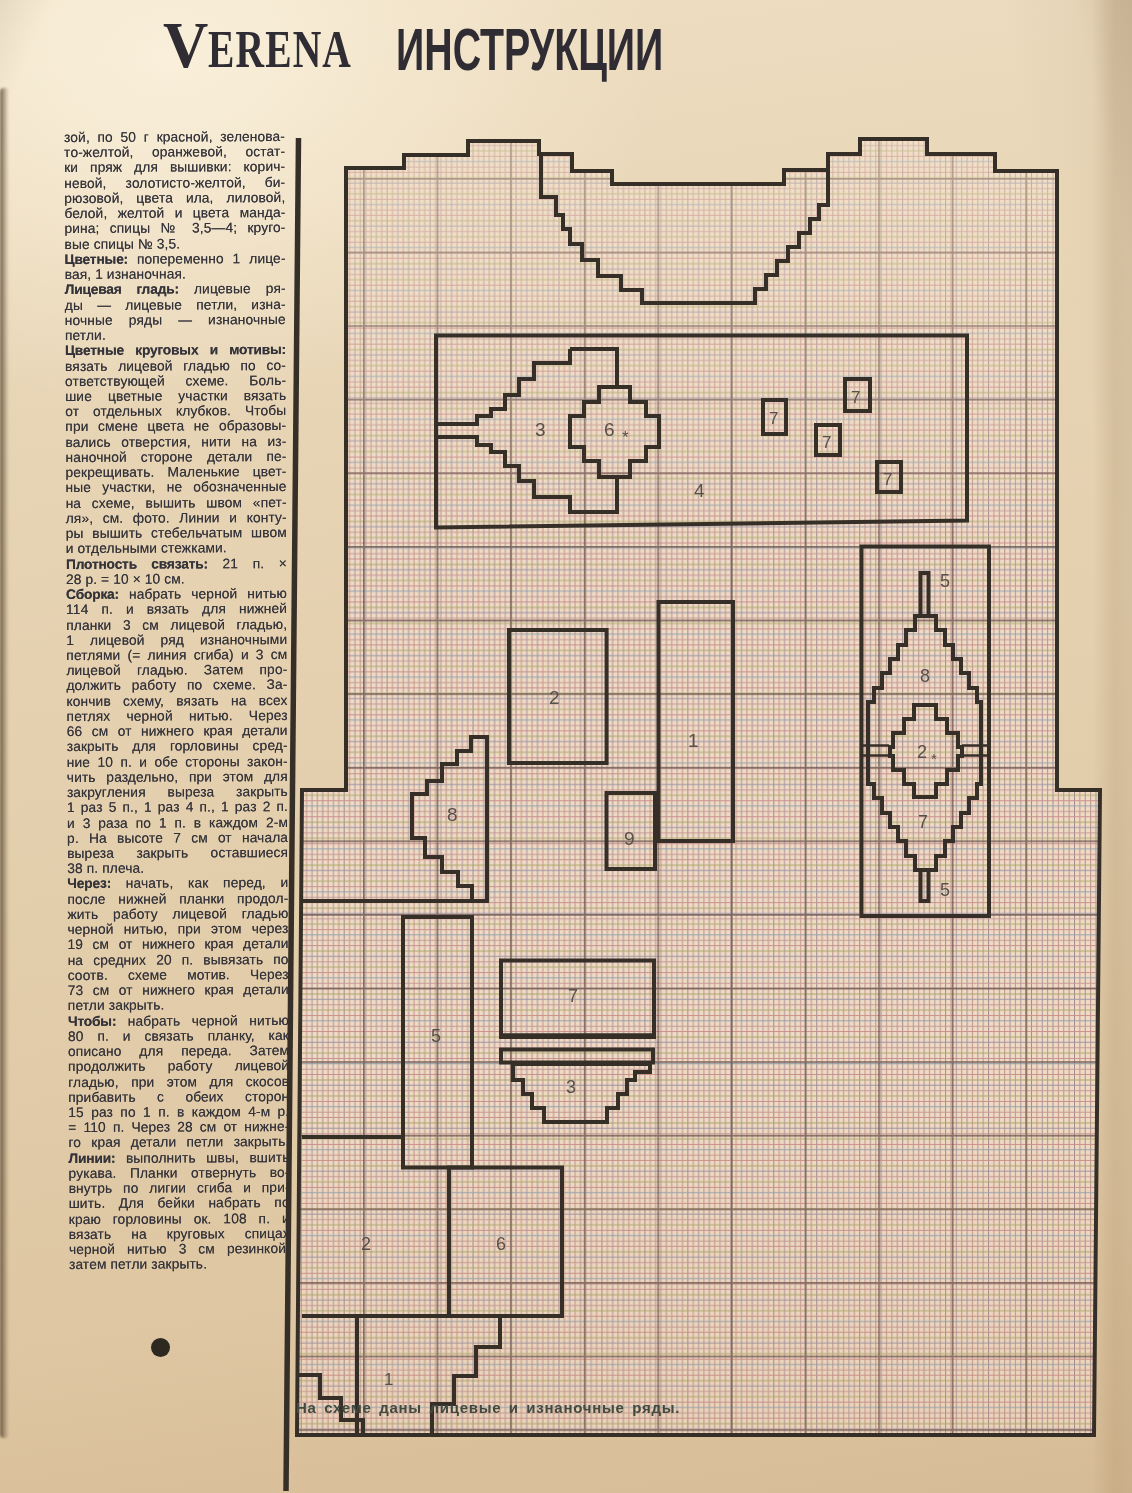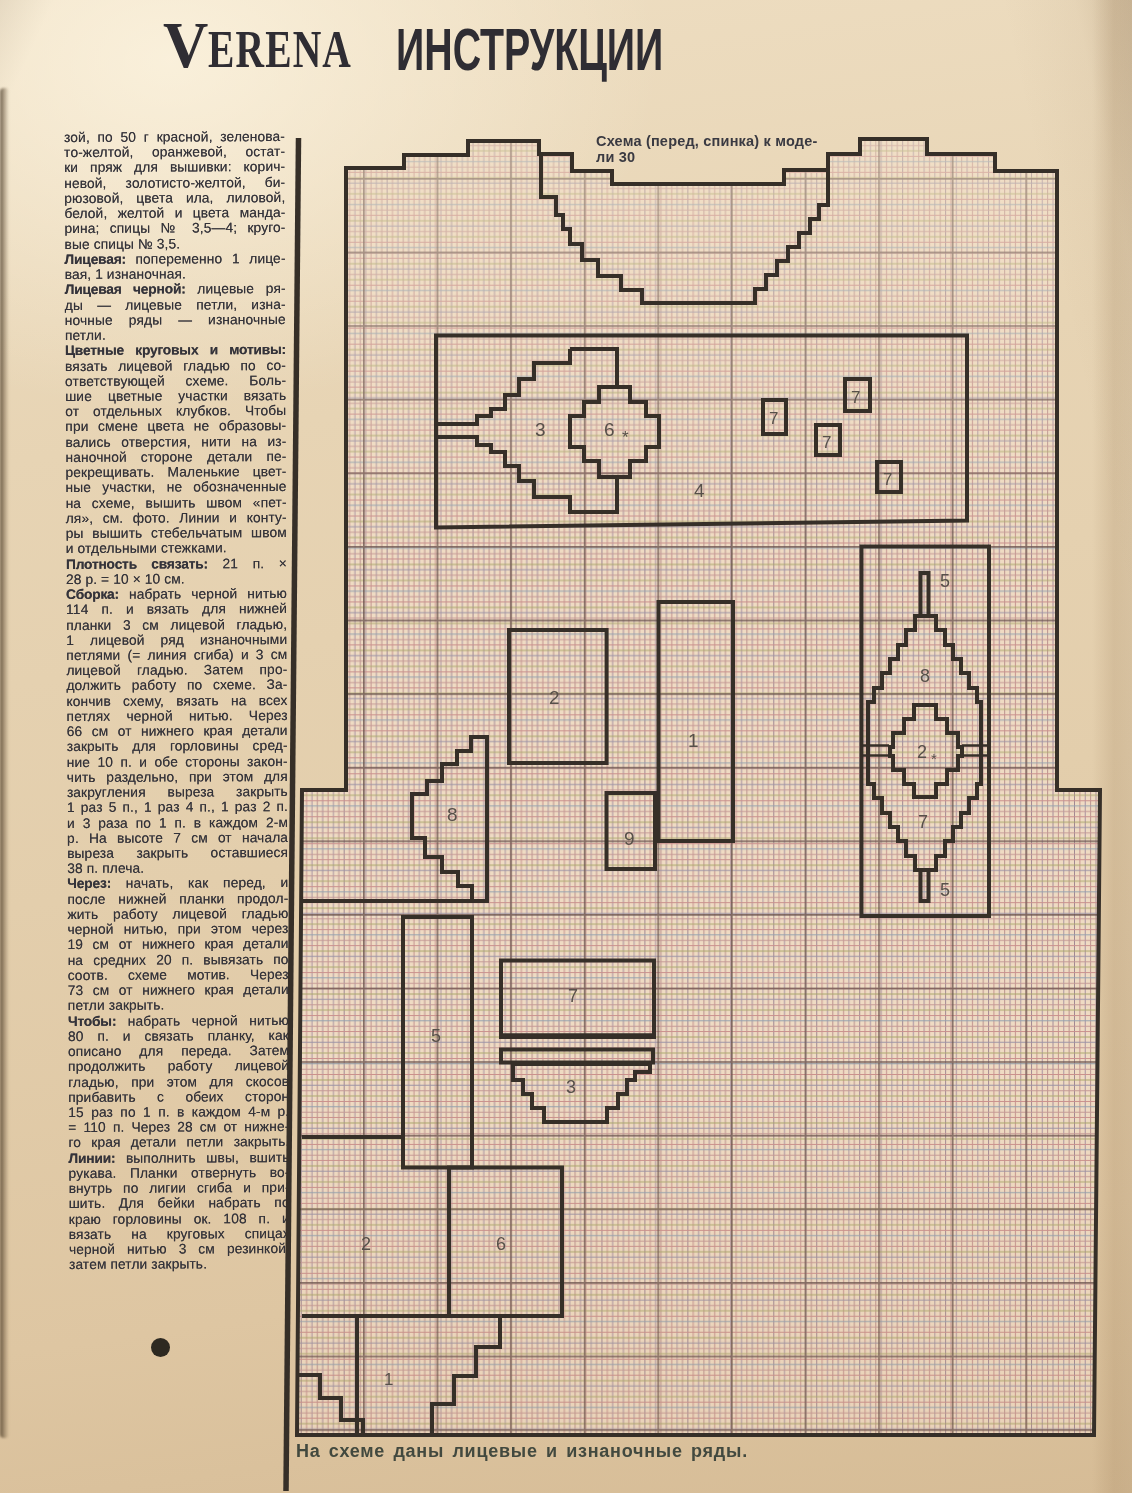--- a/index.html
+++ b/index.html
@@ -11,41 +11,41 @@
  font-family:"Liberation Sans",sans-serif;}
 .hdr{position:absolute;color:#2f2d33;}
 #hv{left:163px;top:12px;font-family:"Liberation Serif",serif;font-weight:700;font-size:66px;line-height:1;transform:scaleX(.95);transform-origin:left top;}
 #he{left:208px;top:24px;font-family:"Liberation Serif",serif;font-weight:700;font-size:52px;line-height:1;transform:scaleX(.76);transform-origin:left top;letter-spacing:1.5px;}
 #hi{left:396px;top:20px;font-weight:700;font-size:60px;line-height:1;transform:scaleX(.655);transform-origin:left top;letter-spacing:0px;}
 #col{position:absolute;left:64px;top:130px;width:221px;color:#34333a;font-size:13.8px;line-height:15.23px;transform:rotate(-0.25deg);transform-origin:left top;letter-spacing:0.1px;}
 #col p{margin:0;text-align:justify;text-align-last:justify;white-space:nowrap;text-shadow:0 0 0.55px rgba(45,44,52,.75);}
 #col p.l{text-align-last:left;}
 #col b{letter-spacing:-0.2px;}
 #schhdr{position:absolute;left:596px;top:133px;width:240px;font-weight:700;font-size:14.5px;line-height:16px;color:#3a3a42;letter-spacing:0.2px;}
-#cap{position:absolute;left:296px;top:1441px;font-weight:700;font-size:18px;color:#42493f;letter-spacing:0.75px;word-spacing:2.6px;}
+#cap{position:absolute;left:296px;top:1399px;font-weight:700;font-size:15px;color:#42493f;letter-spacing:0.75px;word-spacing:2.6px;}
 #dot{position:absolute;left:151px;top:1338px;width:19px;height:19px;border-radius:50%;background:#2d2921;}
 svg{position:absolute;left:0;top:0;}
 </style></head>
 <body>
 <div class="page">
 <div class="hdr" id="hv">V</div>
 <div class="hdr" id="he">ERENA</div>
 <div class="hdr" id="hi">ИНСТРУКЦИИ</div>
 <div id="col">
 <p>зой, по 50 г красной, зеленова-</p>
 <p>то-желтой, оранжевой, остат-</p>
 <p>ки пряж для вышивки: корич-</p>
 <p>невой, золотисто-желтой, би-</p>
 <p>рюзовой, цвета ила, лиловой,</p>
 <p>белой, желтой и цвета манда-</p>
 <p>рина; спицы № 3,5—4; круго-</p>
 <p class="l">вые спицы № 3,5.</p>
-<p><b>Лицевая:</b> попеременно 1 лице-</p>
+<p><b>Цветные:</b> попеременно 1 лице-</p>
 <p class="l">вая, 1 изнаночная.</p>
-<p><b>Лицевая черной:</b> лицевые ря-</p>
+<p><b>Лицевая гладь:</b> лицевые ря-</p>
 <p>ды — лицевые петли, изна-</p>
 <p>ночные ряды — изнаночные</p>
 <p class="l">петли.</p>
 <p><b>Цветные круговых и мотивы:</b></p>
 <p>вязать лицевой гладью по со-</p>
 <p>ответствующей схеме. Боль-</p>
 <p>шие цветные участки вязать</p>
 <p>от отдельных клубков. Чтобы</p>
 <p>при смене цвета не образовы-</p>
 <p>вались отверстия, нити на из-</p>
@@ -97,21 +97,20 @@
 <p>го края детали петли закрыть.</p>
 <p><b>Линии:</b> выполнить швы, вшить</p>
 <p>рукава. Планки отвернуть во-</p>
 <p>внутрь по лигии сгиба и при-</p>
 <p>шить. Для бейки набрать по</p>
 <p>краю горловины ок. 108 п. и</p>
 <p>вязать на круговых спицах</p>
 <p>черной нитью 3 см резинкой,</p>
 <p class="l">затем петли закрыть.</p>
 </div>
-<div id="schhdr">Схема (перед, спинка) к моде-<br>ли 30</div>
 <div id="dot"></div>
 <div style="position:absolute;left:0;top:88px;width:9px;height:1350px;background:linear-gradient(90deg,rgba(62,48,30,.75),rgba(95,75,50,.35) 55%,rgba(95,75,50,0));border-radius:4px;filter:blur(1px);"></div>
 <div style="position:absolute;right:0;top:0;width:40px;height:1493px;background:linear-gradient(90deg,rgba(140,108,70,0),rgba(140,108,70,.18) 55%,rgba(120,92,60,.12));"></div>
 <svg width="1132" height="1493" viewBox="0 0 1132 1493">
 <defs>
 <pattern id="fine" width="42.96" height="42.96" patternUnits="userSpaceOnUse">
  <g stroke-width="1" opacity="0.85">
   <line x1="0.5" y1="0" x2="0.5" y2="42.96" stroke="#94798a"></line>
   <line x1="5.87" y1="0" x2="5.87" y2="42.96" stroke="#bb8585"></line>
   <line x1="11.24" y1="0" x2="11.24" y2="42.96" stroke="#9a8399"></line>

